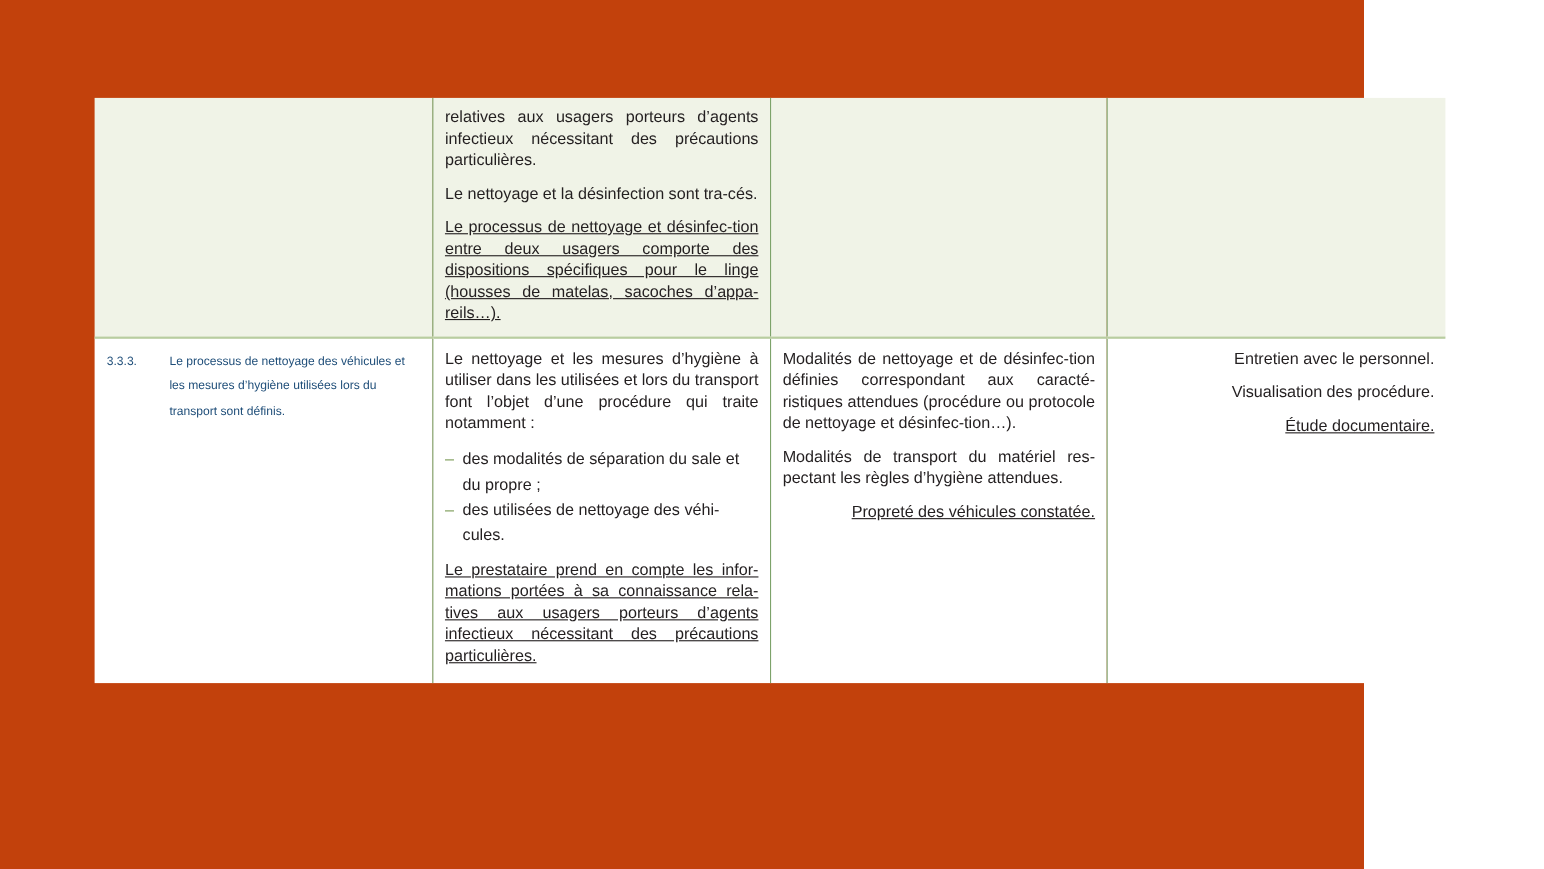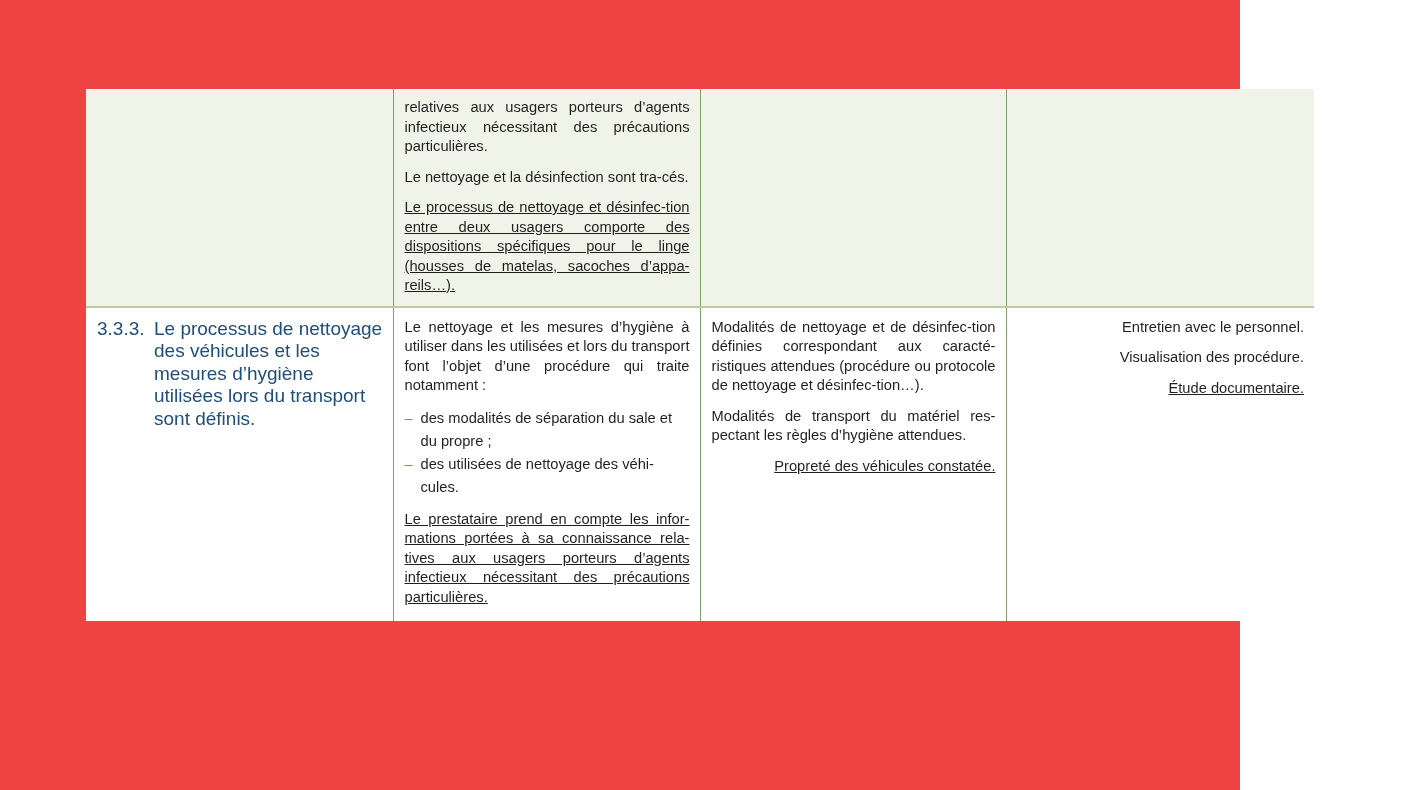--- a/index.html
+++ b/index.html
@@ -15,21 +15,21 @@
     overflow: hidden;
     position: relative;
   }
 
   #page {
     position: absolute;
     left: 0;
     top: 0;
     width: 1240px;
     height: 790px;
-    background: #ef4444;
+    background: #c2410c;
   }
 
   .criteria-table {
     position: absolute;
     left: 86px;
     top: 89px;
     width: 1228px;
     border-collapse: collapse;
     table-layout: fixed;
   }
@@ -77,21 +77,21 @@
     text-justify: inter-word;
     color: #231f20;
     hyphens: manual;
   }
   p.para:last-child { margin-bottom: 0; text-decoration: underline; }
   p.para.nojust { text-align: right; }
 
   
   .req-head {
     margin: 0;
-    font-size: 19px;
+    font-size: 11px;
     line-height: 22.5px;
     color: #1f4e79;
     padding-left: 57px;
     text-indent: -57px;
     text-align: left;
   }
   .req-head .num {
     display: inline-block;
     width: 57px;
     text-indent: 0;

